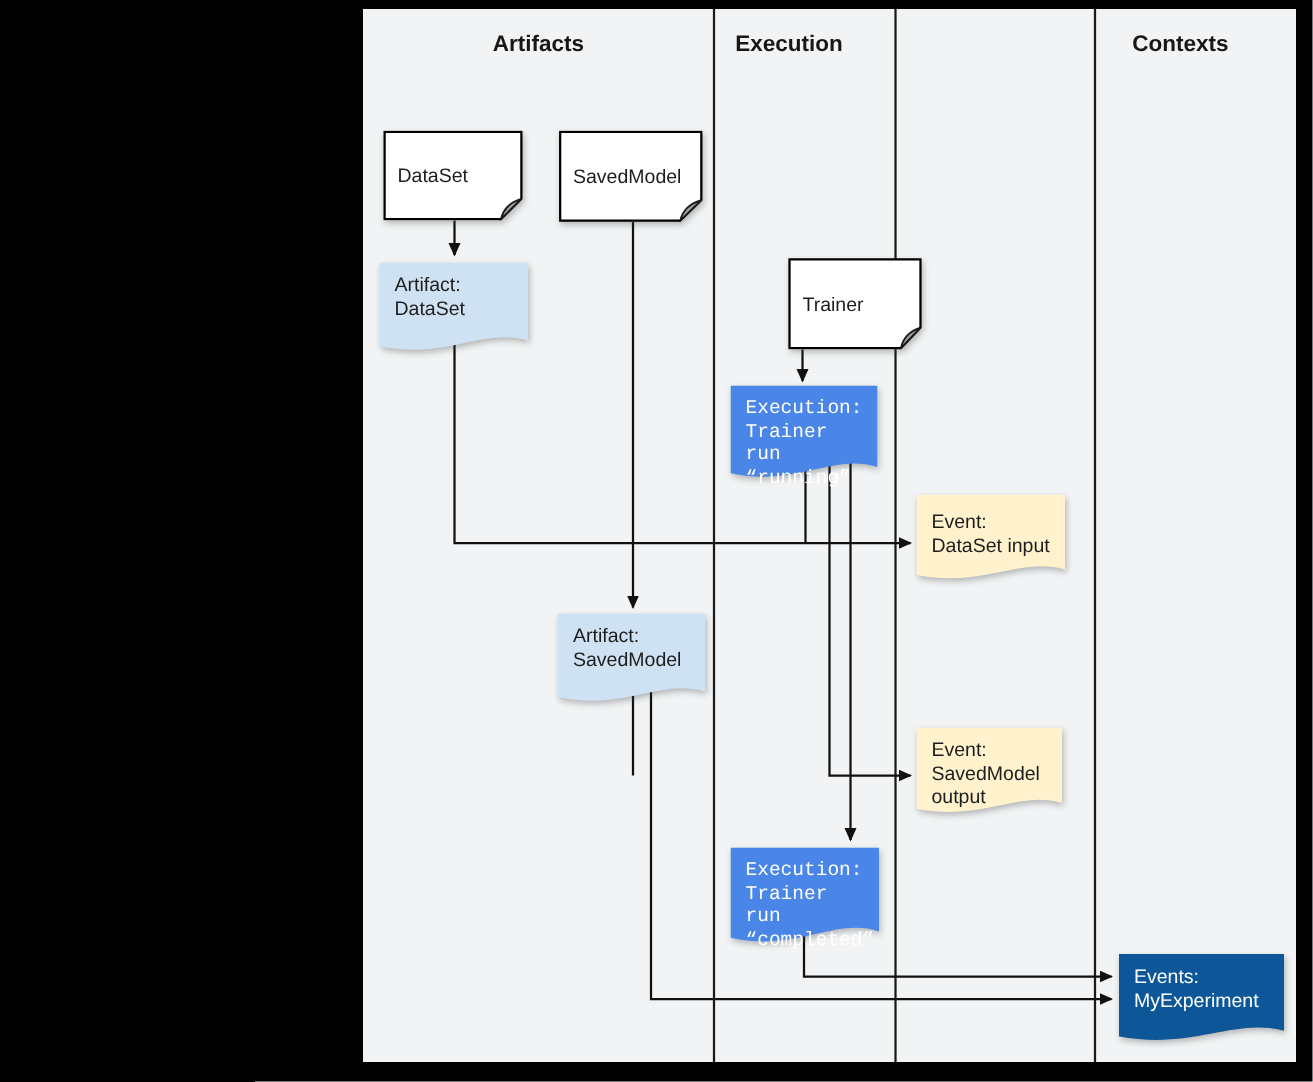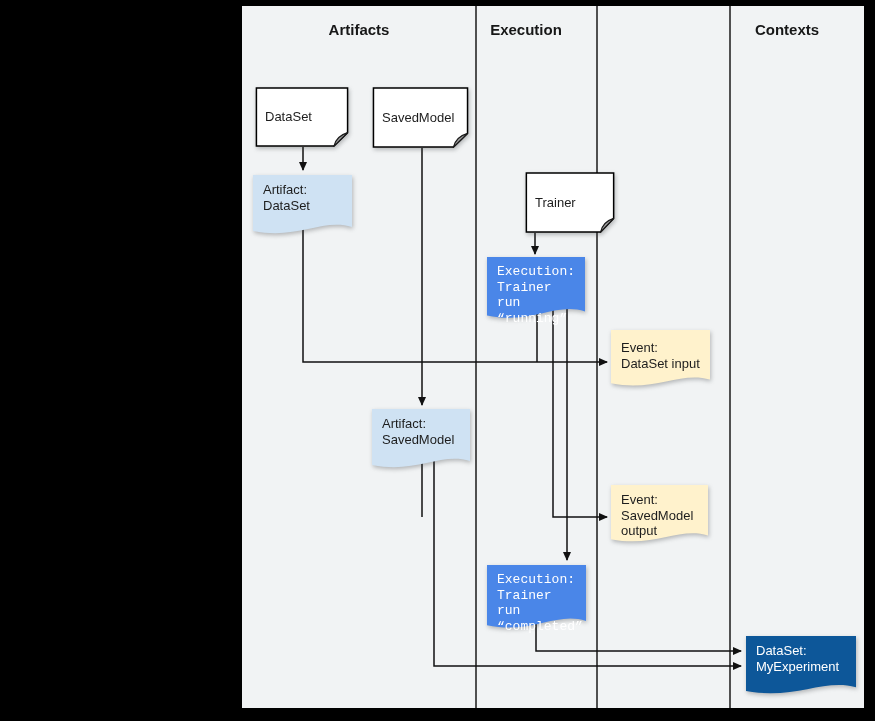--- a/index.html
+++ b/index.html
@@ -164,17 +164,17 @@
     </svg>
     <div class="lbl">Execution:
 Trainer run
 “completed”</div>
   </div>
 
   <div class="node wave context" id="n-context-myexperiment">
     <svg viewBox="0 0 100 100" preserveAspectRatio="none">
       <path d="M0,0 H100 V80 C70,66 45,100 0,86 Z"></path>
     </svg>
-    <div class="lbl">DataSet:
+    <div class="lbl">Events:
 MyExperiment</div>
   </div>
 
 </div>
 
 </body></html>

